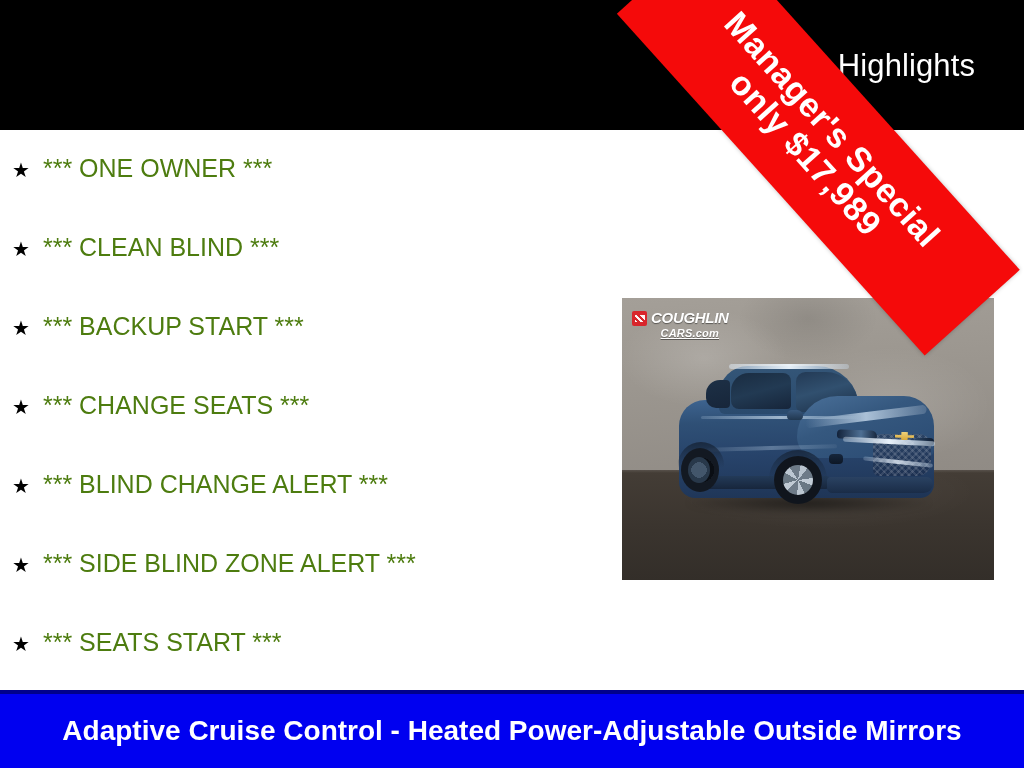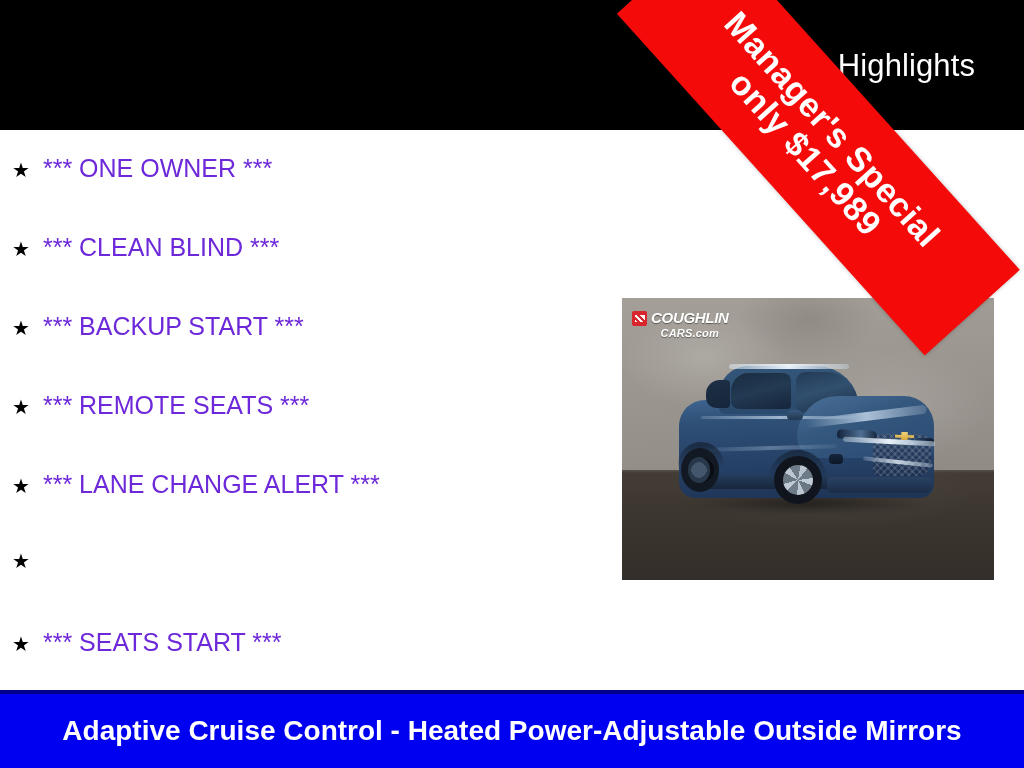--- a/index.html
+++ b/index.html
@@ -64,21 +64,21 @@
     height: 105px;
   }
   .star-icon {
     color: #000000;
     font-size: 20px;
     line-height: 1;
     margin-right: 13px;
     flex: 0 0 auto;
   }
   .highlight-text {
-    color: #6d28d9;
+    color: #4d7c0f;
     font-size: 25px;
     line-height: 1;
     font-weight: 400;
     white-space: nowrap;
     font-family: "Liberation Sans", sans-serif;
   }
 
   
   .vehicle-photo {
     position: absolute;
@@ -458,28 +458,29 @@
     <li class="highlight-item">
       <span class="star-icon">★</span>
       <span class="highlight-text">*** CLEAN BLIND ***</span>
     </li>
     <li class="highlight-item">
       <span class="star-icon">★</span>
       <span class="highlight-text">*** BACKUP START ***</span>
     </li>
     <li class="highlight-item">
       <span class="star-icon">★</span>
-      <span class="highlight-text">*** REMOTE SEATS ***</span>
-    </li>
-    <li class="highlight-item">
-      <span class="star-icon">★</span>
-      <span class="highlight-text">*** LANE CHANGE ALERT ***</span>
-    </li>
-    <li class="highlight-item">
-      <span class="star-icon">★</span>
+      <span class="highlight-text">*** CHANGE SEATS ***</span>
+    </li>
+    <li class="highlight-item">
+      <span class="star-icon">★</span>
+      <span class="highlight-text">*** BLIND CHANGE ALERT ***</span>
+    </li>
+    <li class="highlight-item">
+      <span class="star-icon">★</span>
+      <span class="highlight-text">*** SIDE BLIND ZONE ALERT ***</span>
     </li>
     <li class="highlight-item">
       <span class="star-icon">★</span>
       <span class="highlight-text">*** SEATS START ***</span>
     </li>
   </ul>
 
   <div class="vehicle-photo">
     <div class="photo-wall"></div>
     <div class="photo-floor"></div>
@@ -509,21 +510,21 @@
       <div class="fog-lamp"></div>
       <div class="bumper-low"></div>
       <div class="wheel-rear"></div>
       <div class="wheel-front"></div>
     </div>
 
     <div class="dealer-logo">
       <span class="dealer-mark"></span>
       <span class="dealer-text">
         <span class="dealer-name">COUGHLIN</span>
-        <span class="dealer-sub" style="display:block;">CARS.com</span>
+        <span class="dealer-sub" style="display:block;text-decoration:underline;">CARS.com</span>
       </span>
     </div>
   </div>
 
   <div class="sale-banner">
     <span class="banner-line-1">Manager's Special</span>
     <span class="banner-line-2">only $17,989</span>
   </div>
 
   <div class="footer-bar">

